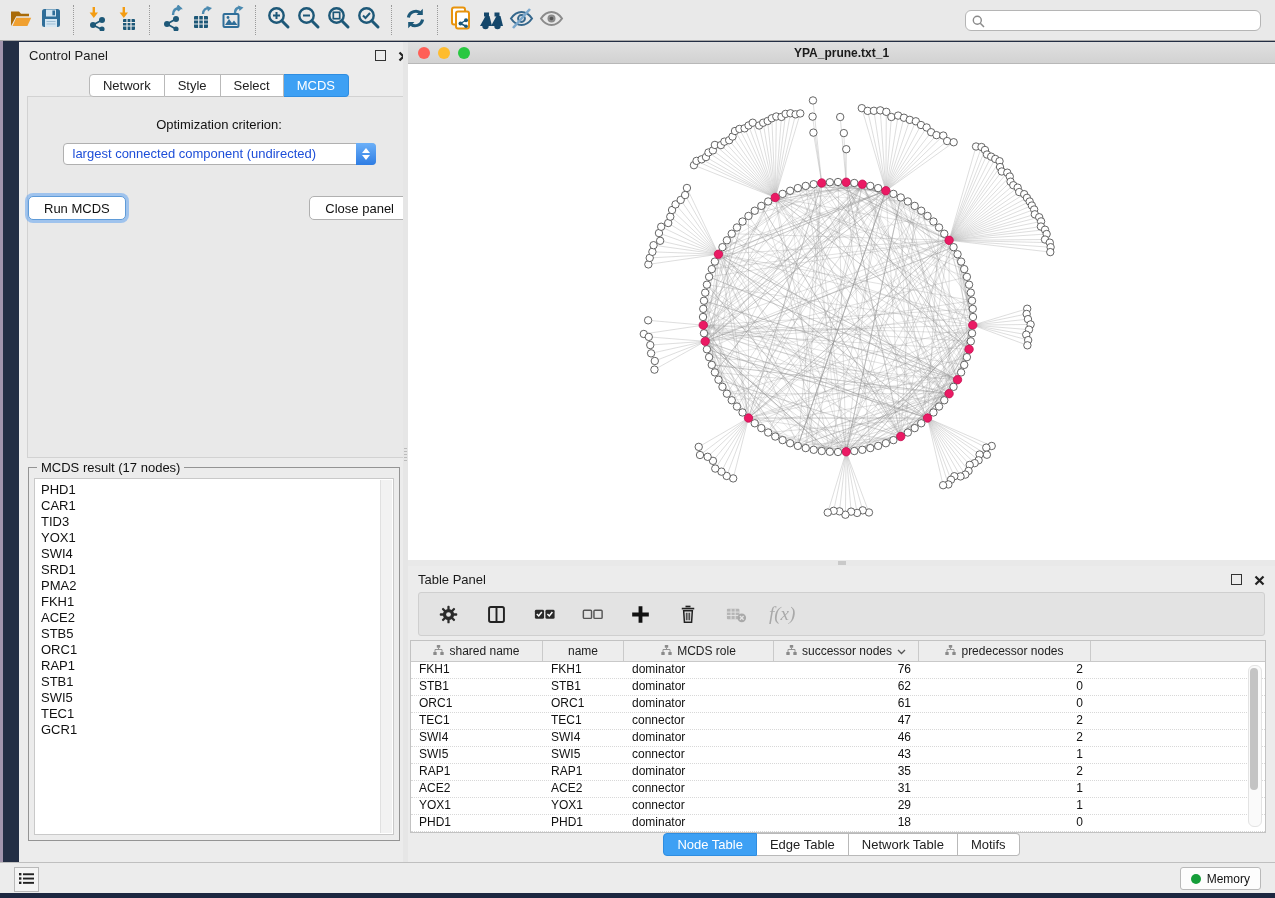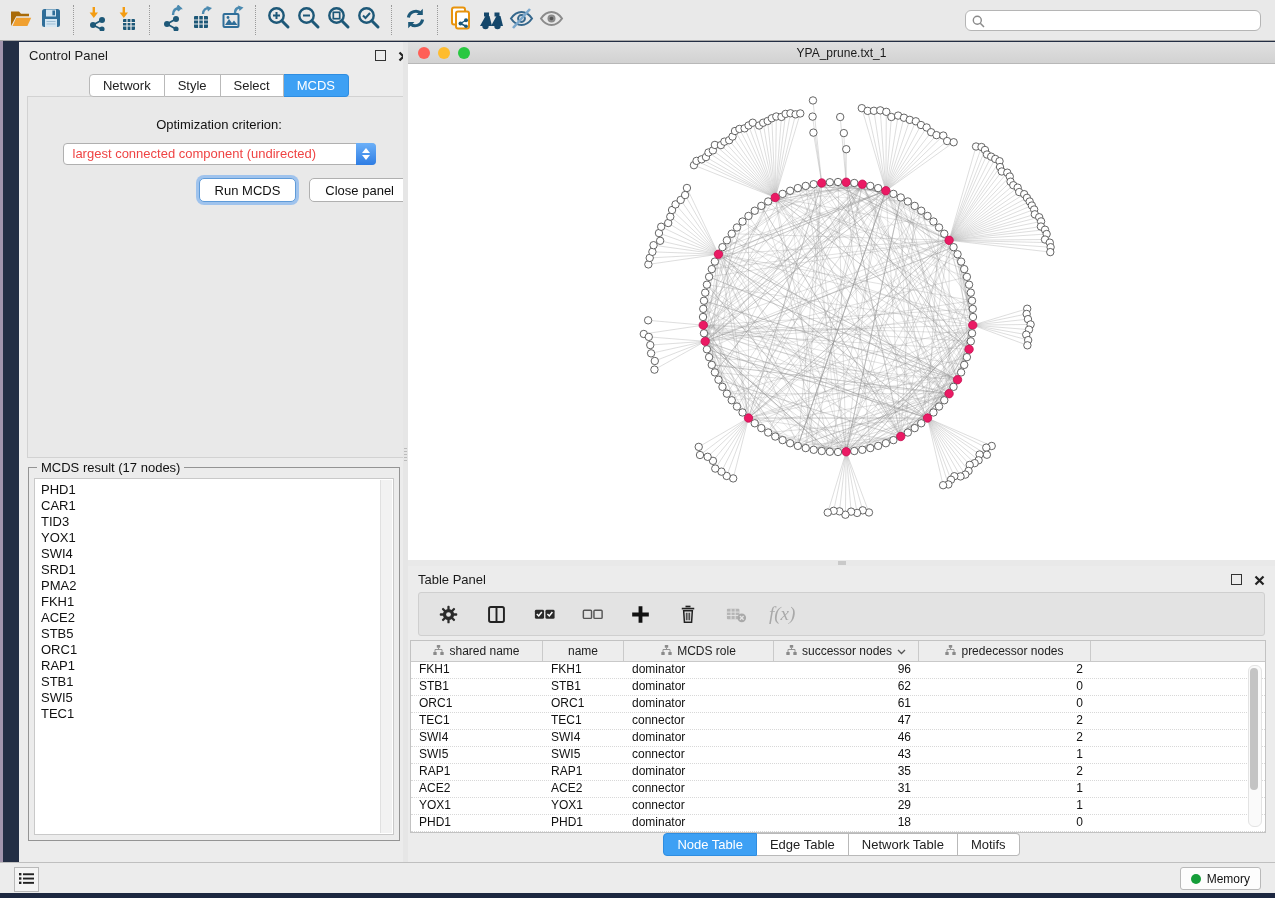--- a/index.html
+++ b/index.html
@@ -26,45 +26,45 @@
   .tab{height:21px;line-height:21px;padding:0 13px;background:#fff;border:1px solid #b9b9b9;border-left-width:0;
     font-size:13px;color:#222;cursor:default;}
   .tab:first-child{border-left-width:1px;border-radius:4px 0 0 4px;}
   .tab:last-child{border-radius:0 4px 4px 0;}
   .tab.selected{background:#3da0f4;border-color:#2f8de0;color:#fff;}
   .cp-inner{position:absolute;left:8px;right:8px;top:54px;height:360px;background:#e9e9e9;
     border:1px solid #d2d2d2;border-radius:0;}
   .opt-label{text-align:center;margin-top:20px;font-size:13px;color:#111;}
   .selectbox{position:relative;margin:11px auto 0;width:313px;height:22px;background:#fff;
     border:1px solid #b0b0b0;border-radius:4px;box-sizing:border-box;font-size:13px;line-height:20px;
-    padding-left:9px;color:#ef4444;}
+    padding-left:9px;color:#1d4ed8;}
   .stepper{position:absolute;right:-1px;top:-1px;width:20px;height:22px;border-radius:0 4px 4px 0;
     background:linear-gradient(#6cb0f8,#2e7de4);display:flex;flex-direction:column;align-items:center;justify-content:center;gap:2px;}
   .tri-up{width:0;height:0;border-left:4px solid transparent;border-right:4px solid transparent;border-bottom:5px solid #fff;}
   .tri-dn{width:0;height:0;border-left:4px solid transparent;border-right:4px solid transparent;border-top:5px solid #fff;}
-  .btn-row{display:flex;justify-content:flex-end;gap:13px;margin-top:13px;}
+  .btn-row{display:flex;justify-content:space-between;gap:13px;margin-top:31px;}
   .btn{height:24px;padding:0 15px;background:#fff;border:1px solid #b0b0b0;border-radius:5px;font-size:13px;color:#111;
     font-family:inherit;}
   .btn.focused{box-shadow:0 0 0 3px rgba(110,170,240,.6);border-color:#5f9bd8;}
   .result-group{position:absolute;left:9px;right:19px;top:425px;bottom:21px;border:1px solid #949494;}
   .result-legend{position:absolute;top:-8px;left:8px;background:#ececec;padding:0 4px;font-size:13px;color:#111;}
   .result-list{position:absolute;left:5px;right:5px;top:10px;bottom:5px;background:#fff;border:1px solid #c9c9c9;overflow:hidden;}
   .result-item{font-size:13px;line-height:16px;padding-left:6px;color:#111;}
   .rl-track{position:absolute;right:1px;top:1px;bottom:1px;width:11px;background:#f2f2f2;border-left:1px solid #e0e0e0;}
   
   .vsplit{position:absolute;left:403px;top:42px;width:5px;height:820px;background:#e6e6e6;}
   .vgrip{position:absolute;left:1px;top:406px;width:3px;height:14px;background:repeating-linear-gradient(#bbb 0 1px,transparent 1px 3px);}
   
   .right-area{position:absolute;left:408px;top:42px;width:867px;height:820px;background:#ececec;}
   .net-window{position:absolute;left:0;top:0;width:867px;height:518px;background:#fff;}
   .net-titlebar{height:21px;background:linear-gradient(#e0e0e0,#d2d2d2);border-bottom:1px solid #b8b8b8;
     display:flex;align-items:center;position:relative;}
   .lights{display:flex;gap:8px;margin-left:10px;}
   .light{width:12px;height:12px;border-radius:50%;}
-  .net-title{position:absolute;left:0;right:0;text-align:center;font-size:12px;font-weight:400;color:#1a1a1a;}
+  .net-title{position:absolute;left:0;right:0;text-align:center;font-size:12px;font-weight:700;color:#1a1a1a;}
   .net-canvas{position:absolute;left:0;top:22px;width:867px;height:496px;}
   .hsplit{position:absolute;left:0;top:518px;width:867px;height:6px;background:#e9e9e9;}
   .hgrip{position:absolute;left:430px;top:1px;width:8px;height:4px;background:#c9c9c9;}
   
   .table-panel{position:absolute;left:0;top:524px;width:867px;height:296px;background:#ececec;}
   .tp-toolbar{position:absolute;left:10px;right:10px;top:26px;height:44px;background:#e3e3e3;
     border:1px solid #cfcfcf;border-radius:3px;display:flex;align-items:center;padding-left:14px;box-sizing:border-box;gap:18px;}
   .fx{font-family:"Liberation Serif","DejaVu Serif",serif;font-style:italic;font-size:19px;color:#a9a9a9;}
   .tbl-wrap{position:absolute;left:2px;right:9px;top:74px;height:191px;background:#fff;border:1px solid #c2c2c2;overflow:hidden;}
   .tbl-head{display:flex;height:20px;background:#ededed;border-bottom:1px solid #c9c9c9;}
@@ -288,20 +288,21 @@
           <div class="result-item">SRD1</div>
           <div class="result-item">PMA2</div>
           <div class="result-item">FKH1</div>
           <div class="result-item">ACE2</div>
           <div class="result-item">STB5</div>
           <div class="result-item">ORC1</div>
           <div class="result-item">RAP1</div>
           <div class="result-item">STB1</div>
           <div class="result-item">SWI5</div>
           <div class="result-item">TEC1</div>
+          <div class="result-item">GCR1</div>
         </div>
       <div class="rl-track"></div>
     </div>
   </div>
 </div>
 
 <div class="vsplit">
     <div class="vgrip"></div>
   </div>
 
@@ -1178,21 +1179,21 @@
                 <rect x="7.3" y="7" width="3.4" height="2.9" rx="0.5" fill="#8a8a8a"></rect>
               </svg></span>
             <span>predecessor nodes</span>
           </div>
         </div>
       <div id="tbl-body">
           <div class="tr">
             <div class="td l" style="width: 132px;">FKH1</div>
             <div class="td l" style="width: 81px;">FKH1</div>
             <div class="td l" style="width: 150px;">dominator</div>
-            <div class="td r" style="width: 145px;">96</div>
+            <div class="td r" style="width: 145px;">76</div>
             <div class="td r" style="width: 172px;">2</div>
           </div>
           <div class="tr">
             <div class="td l" style="width: 132px;">STB1</div>
             <div class="td l" style="width: 81px;">STB1</div>
             <div class="td l" style="width: 150px;">dominator</div>
             <div class="td r" style="width: 145px;">62</div>
             <div class="td r" style="width: 172px;">0</div>
           </div>
           <div class="tr">

